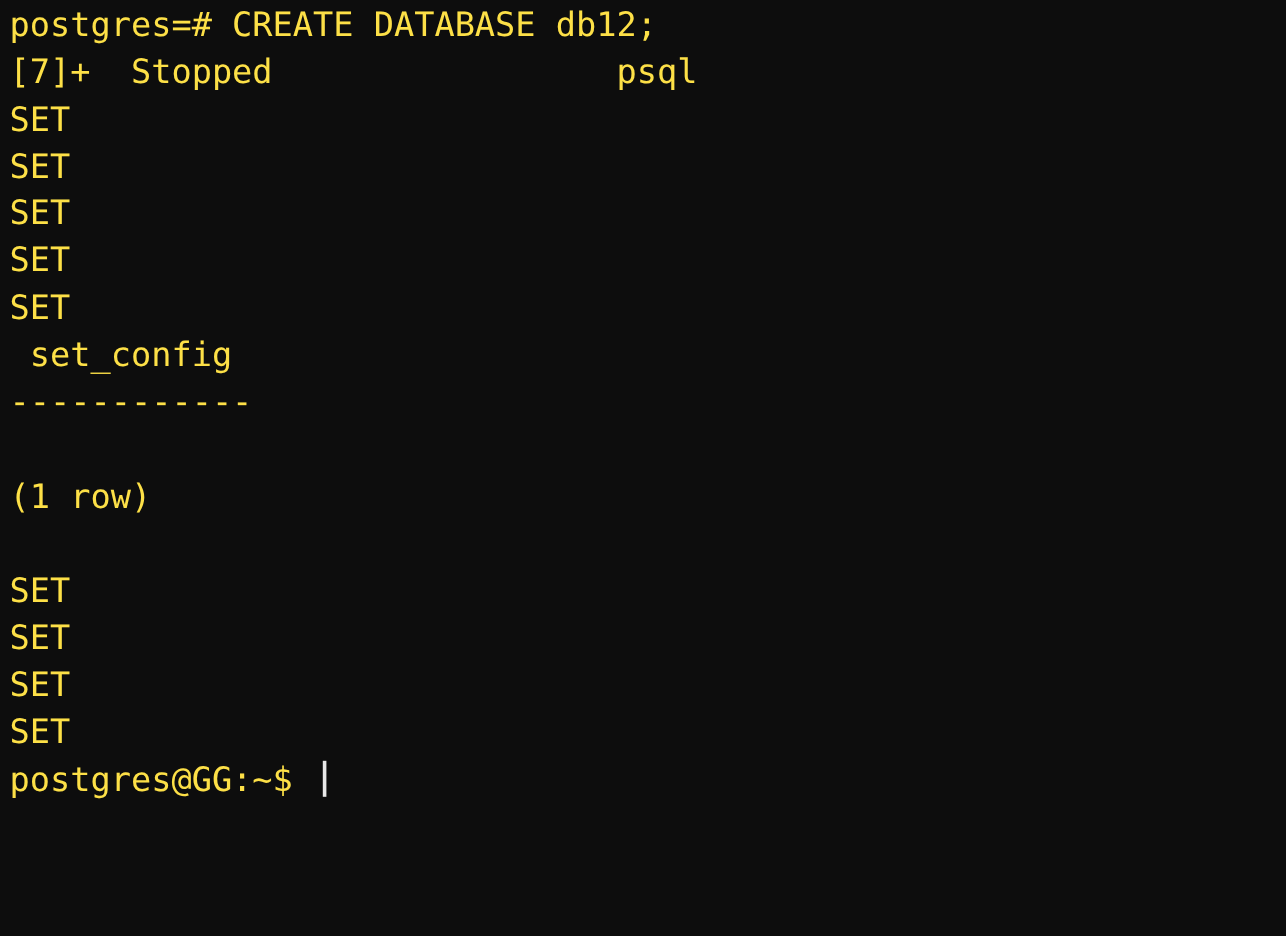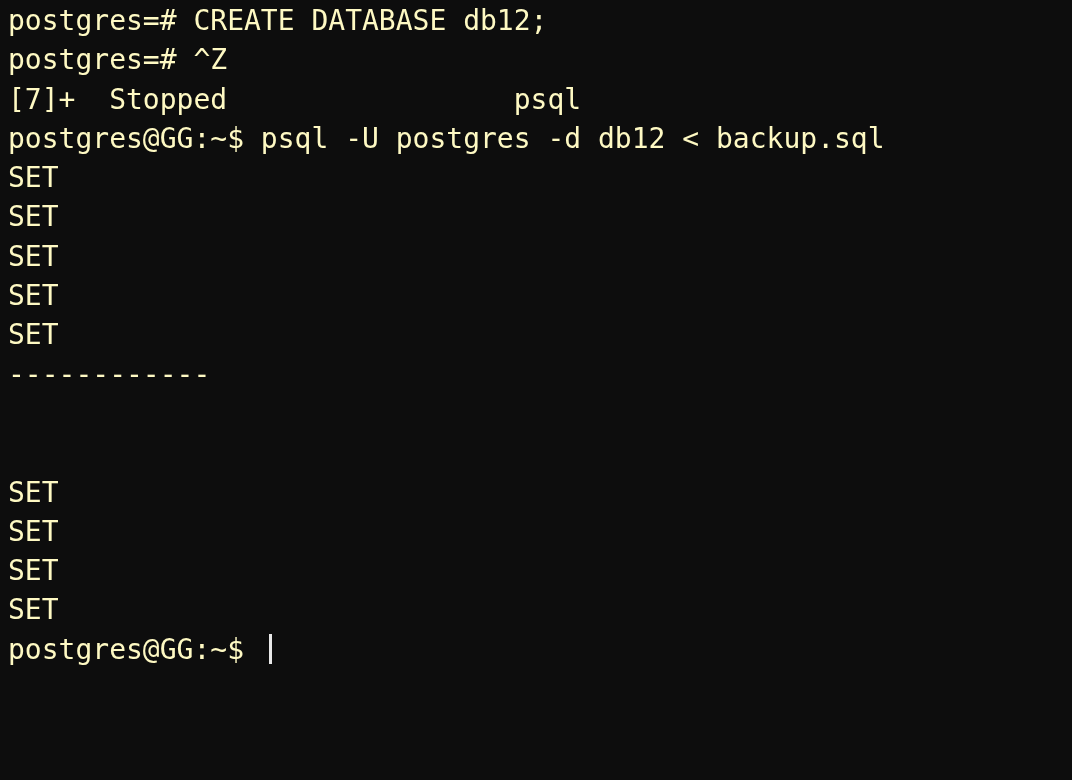--- a/index.html
+++ b/index.html
@@ -29,21 +29,21 @@
     position: absolute;
     left: 8px;
     top: 1px;
     width: 1060px;
   }
   .line {
     white-space: pre;
     height: 39.3px;
     font-size: 28px;
     line-height: 39.3px;
-    color: #fef9c3;
+    color: #fde047;
   }
   .line.blank {
     
   }
   .cursor {
     display: inline-block;
     width: 3px;
     height: 30px;
     background: #e8e8e8;
     vertical-align: -5px;
@@ -52,41 +52,41 @@
 </style>
 </head>
 <body>
 
 <div id="terminal">
   <div id="screen">
 
     <div class="line">postgres=# CREATE DATABASE db12;</div>
 
 
-    <div class="line">postgres=# ^Z</div>
 
     <div class="line">[7]+  Stopped                 psql</div>
 
-    <div class="line">postgres@GG:~$ psql -U postgres -d db12 &lt; backup.sql</div>
 
     <div class="line">SET</div>
 
     <div class="line">SET</div>
 
     <div class="line">SET</div>
 
     <div class="line">SET</div>
 
     <div class="line">SET</div>
 
+    <div class="line"> set_config</div>
 
     <div class="line">------------</div>
 
     <div class="line blank"></div>
 
+    <div class="line">(1 row)</div>
 
     <div class="line blank"></div>
 
     <div class="line">SET</div>
 
     <div class="line">SET</div>
 
     <div class="line">SET</div>
 
     <div class="line">SET</div>

